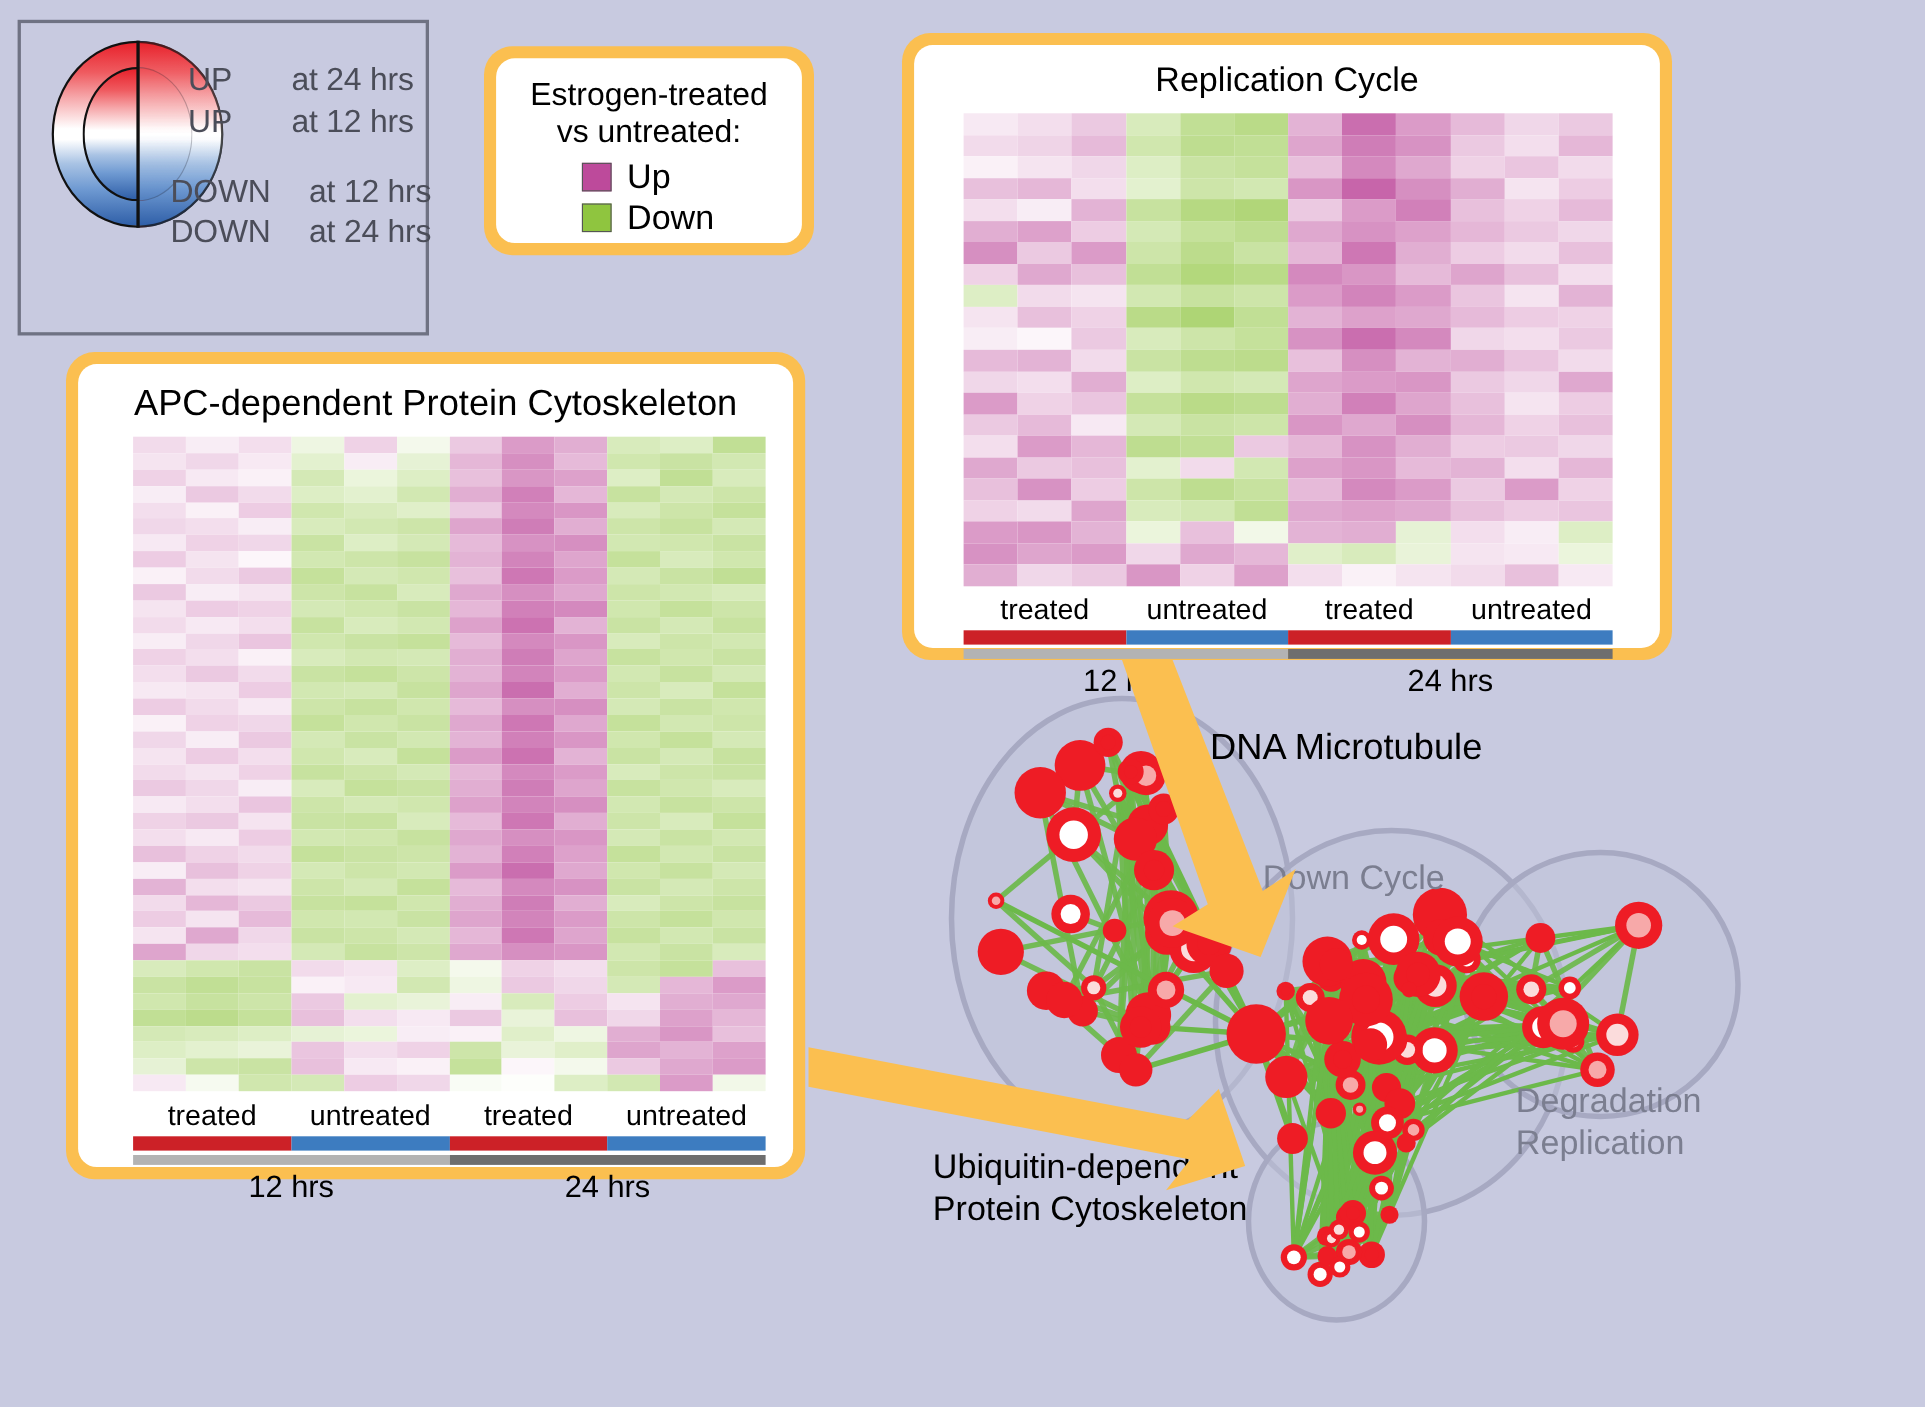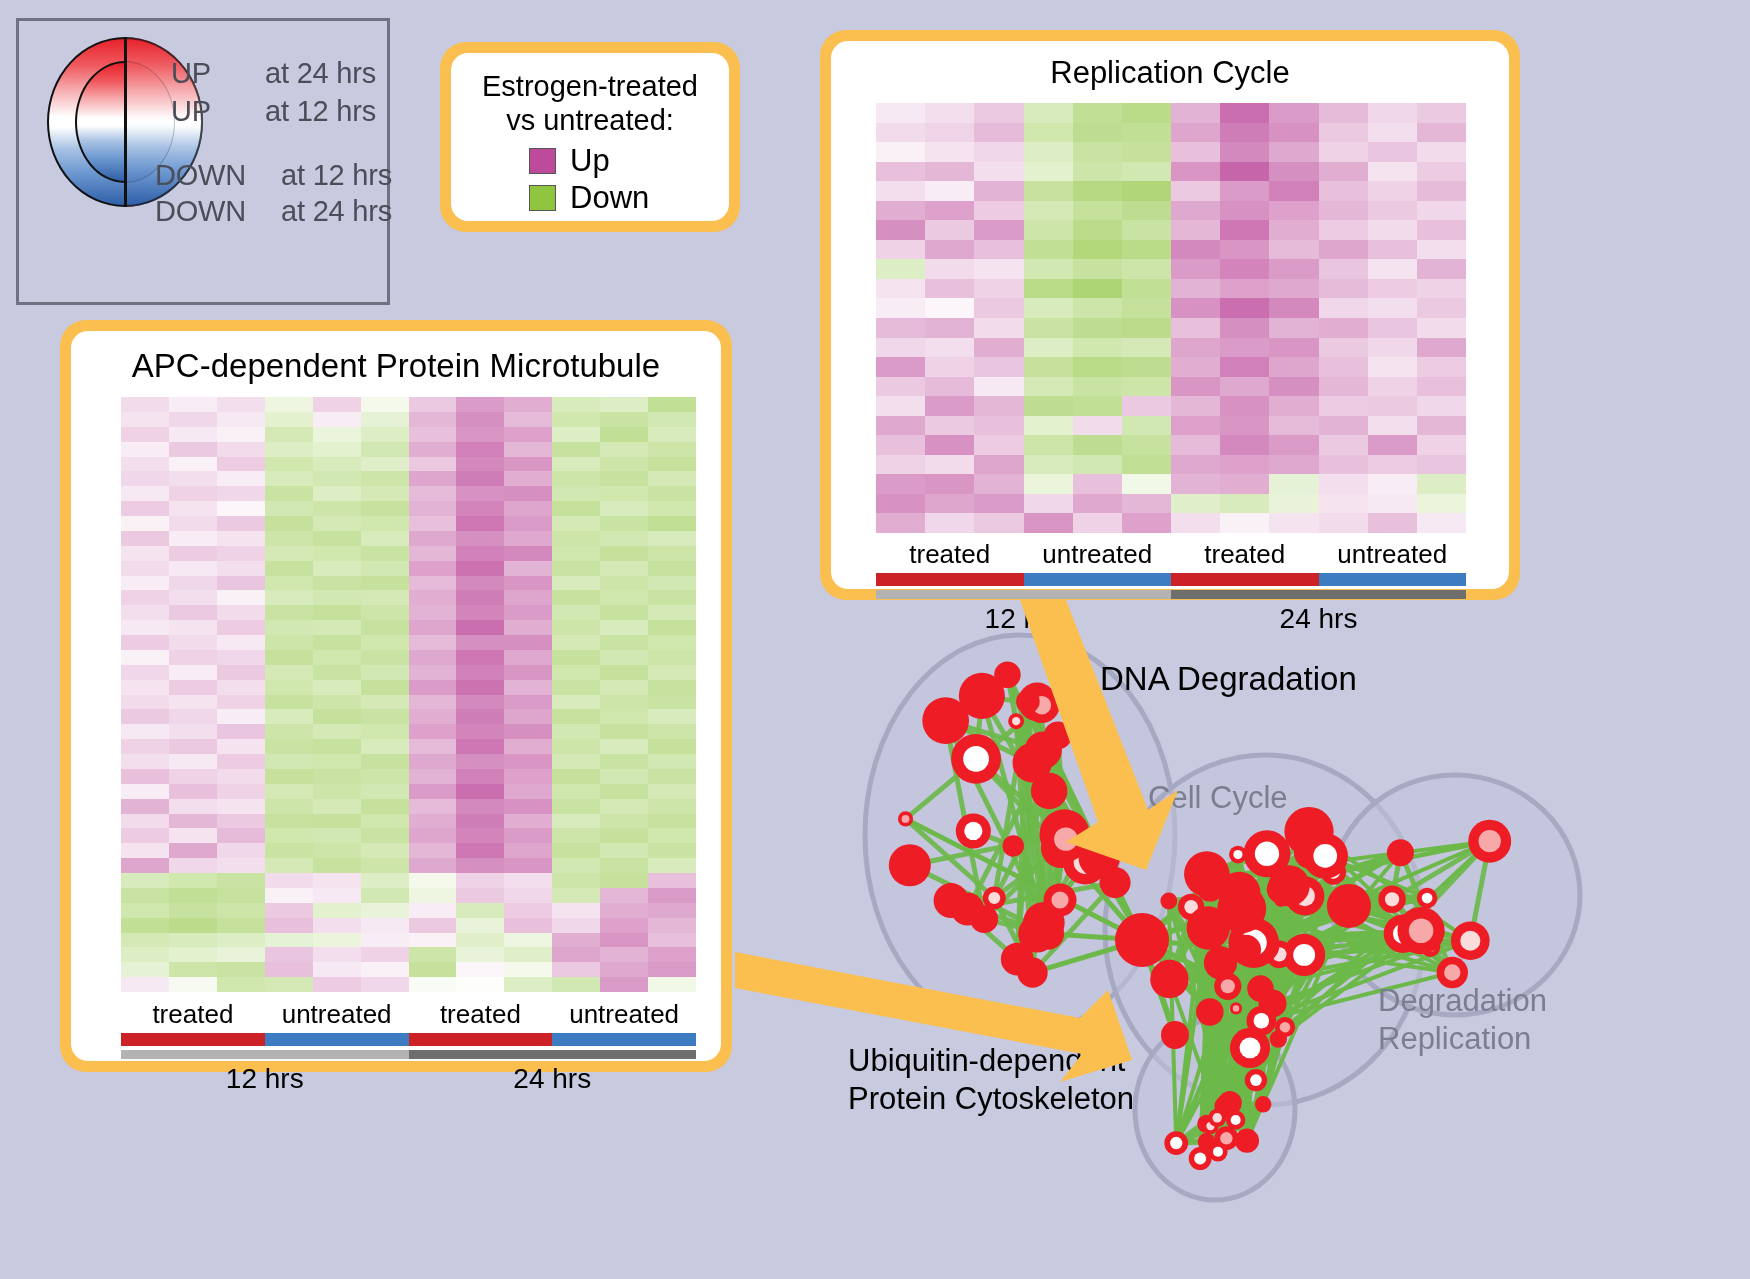--- a/index.html
+++ b/index.html
@@ -438,21 +438,21 @@
       </div>
       <div class="timerow" style="left:45px;top:562px;width:590px;">
         <span>12 hrs</span>
         <span>24 hrs</span>
       </div>
     </div>
   </div>
 
   <div class="ypanel" id="panel-apc">
     <div class="inner">
-      <div class="pt">APC-dependent Protein Microtubule</div>
+      <div class="pt">APC-dependent Protein Cytoskeleton</div>
       <div class="heat" id="heat-apc" style="left: 50px; top: 66px; width: 575px; height: 595px; grid-template-columns: repeat(12, 1fr); grid-template-rows: repeat(40, 1fr);">
           <div style="background: rgb(242, 219, 235);"></div>
           <div style="background: rgb(248, 237, 245);"></div>
           <div style="background: rgb(243, 222, 237);"></div>
           <div style="background: rgb(238, 246, 226);"></div>
           <div style="background: rgb(239, 210, 230);"></div>
           <div style="background: rgb(244, 249, 236);"></div>
           <div style="background: rgb(235, 201, 225);"></div>
           <div style="background: rgb(219, 155, 200);"></div>
           <div style="background: rgb(225, 174, 210);"></div>
@@ -1514,22 +1514,22 @@
           <circle cx="427.2010816497936" cy="507.8061689362615" r="4.72837976228836" fill="#fbdcdc"></circle>
           <circle cx="416.6032575211875" cy="531.7162078198875" r="8.90782865924194" fill="#ee1c25"></circle>
           <circle cx="427.97462344233725" cy="541.8127593822712" r="9.639337540436227" fill="#ee1c25"></circle>
           <circle cx="427.97462344233725" cy="541.8127593822712" r="5.012455521026838" fill="#ffffff"></circle>
           <circle cx="352" cy="330" r="27" fill="#ee1c25"></circle>
           <circle cx="385" cy="425" r="14" fill="#ee1c25"></circle>
         </g>
       </svg>
   </div>
 
-  <span class="netlabel" id="lbl-dna">DNA Degradation</span>
-  <span class="netlabel" id="lbl-cc">Cell Cycle</span>
+  <span class="netlabel" id="lbl-dna">DNA Microtubule</span>
+  <span class="netlabel" id="lbl-cc">Down Cycle</span>
   <div class="netlabel" id="lbl-mt">
     <div>Degradation</div>
     <div>Replication</div>
   </div>
   <div class="netlabel" id="lbl-ub">
     <div>Ubiquitin-dependent</div>
     <div>Protein Cytoskeleton</div>
   </div>
 
   <svg id="arrows">

